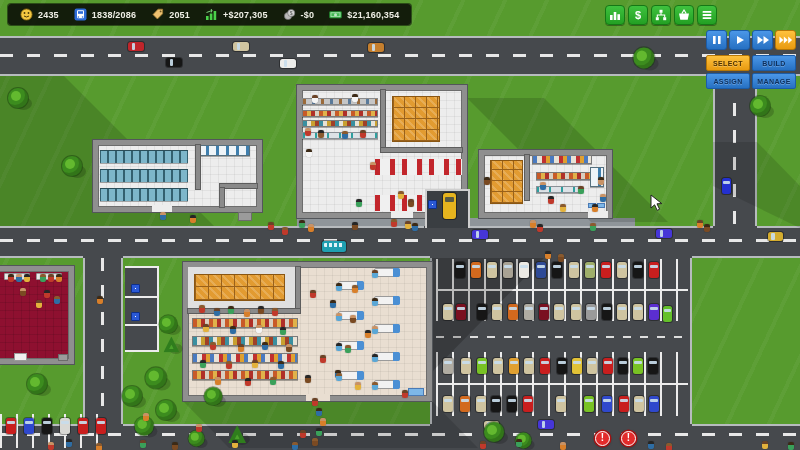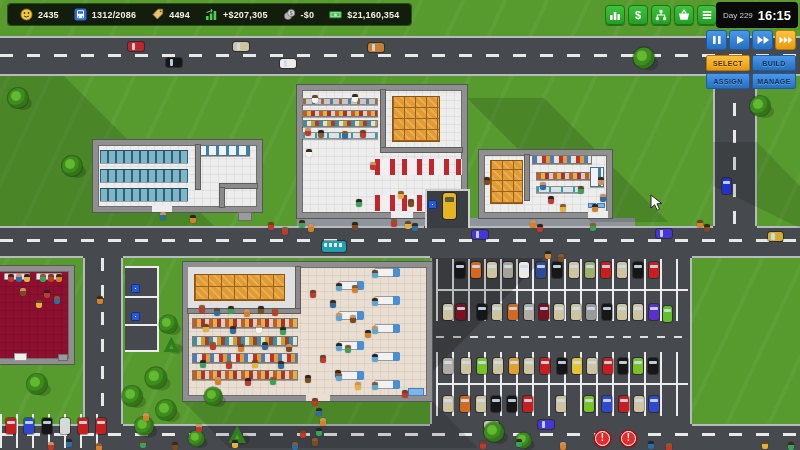--- a/index.html
+++ b/index.html
@@ -682,30 +682,30 @@
       <div class="stat">
         <span>
           <svg viewBox="0 0 13 13">
             <rect x="0.5" y="0.5" width="12" height="12" rx="2.2" fill="#2e6cd8"></rect>
             <rect x="3" y="2.2" width="7" height="8" rx="1" fill="#fff"></rect>
             <rect x="4" y="3.2" width="5" height="2.6" fill="#2e6cd8"></rect>
             <circle cx="4.4" cy="9" r="0.8" fill="#2e6cd8"></circle>
             <circle cx="8.6" cy="9" r="0.8" fill="#2e6cd8"></circle>
           </svg>
         </span>
-        <b>1312/2086</b>
+        <b>1838/2086</b>
       </div>
       <div class="stat">
         <span>
           <svg viewBox="0 0 13 13">
             <path d="M7 1.2 h4.6 v4.6 L6.4 11 L2 6.6 Z" fill="#eec170" stroke="#9a7a30" stroke-width="0.8"></path>
             <circle cx="9.6" cy="3.4" r="0.9" fill="#6a5220"></circle>
           </svg>
         </span>
-        <b>4494</b>
+        <b>2051</b>
       </div>
       <div class="stat">
         <span>
           <svg viewBox="0 0 13 13">
             <rect x="1" y="8" width="2.6" height="4" fill="#4ad14a"></rect>
             <rect x="4.8" y="5.5" width="2.6" height="6.5" fill="#4ad14a"></rect>
             <rect x="8.6" y="3" width="2.6" height="9" fill="#4ad14a"></rect>
             <path d="M1.5 4.5 L7 2.5 L6 1 M7 2.5 L6.2 4.5" stroke="#8ae08a" stroke-width="0.9" fill="none"></path>
           </svg>
         </span>
@@ -770,24 +770,20 @@
       <div class="gbtn">
         <span>
           <svg viewBox="0 0 12 12">
             <rect x="1.5" y="2" width="9" height="1.8" rx="0.9" fill="#fff"></rect>
             <rect x="1.5" y="5.1" width="9" height="1.8" rx="0.9" fill="#fff"></rect>
             <rect x="1.5" y="8.2" width="9" height="1.8" rx="0.9" fill="#fff"></rect>
           </svg>
         </span>
       </div>
     </div>
-  <div id="clock">
-    <span class="day">Day 229</span>
-    <span class="time">16:15</span>
-  </div>
   <div id="speed-controls">
       <div class="sbtn">
         <span>
           <svg viewBox="0 0 14 10">
             <rect x="3" y="1" width="2.6" height="8" fill="#fff"></rect>
             <rect x="8" y="1" width="2.6" height="8" fill="#fff"></rect>
           </svg>
         </span>
       </div>
       <div class="sbtn">

